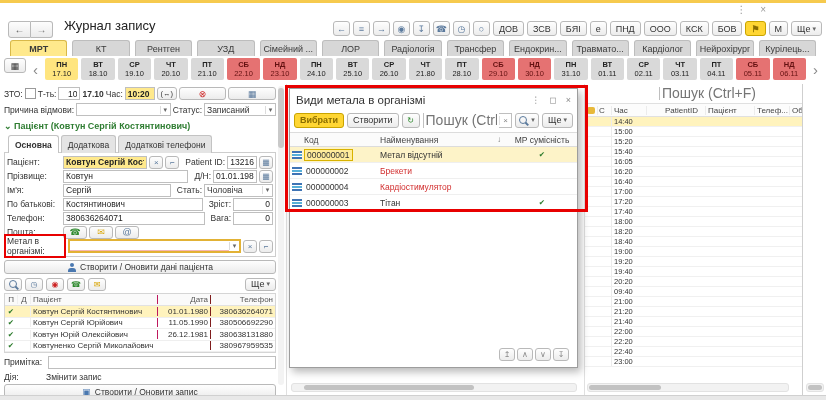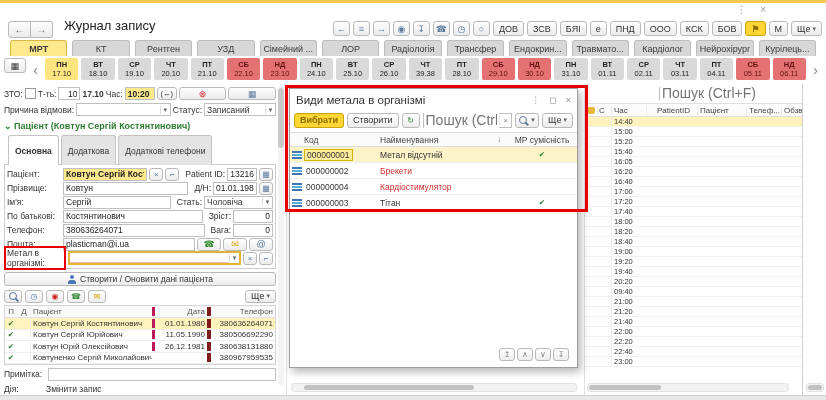--- a/index.html
+++ b/index.html
@@ -41,21 +41,21 @@
   .fr{display:flex;align-items:center;gap:2px;margin:3px 10px 0 4px;height:13px;font-size:8.5px;color:#333;}
   .inp{border:1px solid #bfbfbf;height:13px;font-size:8.5px;padding:0 2px;box-sizing:border-box;font-family:inherit;color:#222;background:#fff;}
   .num{text-align:right;}
   .ylw{background:#ffe98c;font-weight:bold;}
   .flex1{flex:1;min-width:0;}
   .combo{border:1px solid #bfbfbf;height:13px;display:flex;align-items:center;box-sizing:border-box;background:#fff;}
   .combo .cv{flex:1;padding:0 2px;overflow:hidden;white-space:nowrap;}
   .combo .ca{width:9px;color:#666;font-size:7px;text-align:center;border-left:1px solid #dcdcdc;}
   .cb{width:9px;height:9px;border:1px solid #9a9a9a;background:#fff;display:inline-block;flex:none;}
   .sechdr{margin:5px 4px 0 4px;color:#2f7d32;font-weight:bold;font-size:9px;height:11px;}
-  .stabs{display:flex;gap:2px;margin:3px 0 0 8px;height:30px;text-align:center;}
+  .stabs{display:flex;gap:2px;margin:3px 0 0 8px;height:18px;text-align:center;}
   .stab{padding:0 6px;display:flex;align-items:center;background:#e4e4e4;border:1px solid #c3c3c3;border-bottom:none;border-radius:3px 3px 0 0;font-size:8.5px;}
   .stab.active{background:#fff;font-weight:bold;position:relative;z-index:2;}
   .fieldset{margin:-1px 10px 0 4px;border:1px solid #cdcdcd;padding:3px 2px 2px 2px;}
   .prow{display:flex;align-items:center;gap:2px;height:12.5px;font-size:8.5px;margin-bottom:1.5px;}
   .flb{width:54px;flex:none;}
   .rlb{flex:none;margin-left:4px;}
   .sq{width:14px;height:13px;padding:0;font-size:8px;color:#5b7a9d;}
   .metal-lb{border:2px solid #e80000;padding:0 1px;margin-left:-3px;width:56px;flex:none;}
   .metal-combo{border:2px solid #e2b235;height:14px;}
   .metal-combo .cv{border-bottom:1px solid #f4b7b7;height:9px;}
@@ -63,22 +63,22 @@
   .ltoolbar{display:flex;align-items:center;gap:3px;margin:3px 10px 0 4px;height:14px;}
   .spacer{flex:1;}
   .ptable{margin:2px 10px 0 4px;border:1px solid #d5d5d5;}
   .pthead,.ptrow{display:flex;align-items:center;font-size:8px;}
   .pthead{height:11px;color:#555;background:#fafafa;border-bottom:1px solid #e2e2e2;}
   .ptrow{height:10.5px;border-bottom:1px solid #efefef;}
   .ptrow.sel{background:#fff3bd;}
   .cP{width:12px;text-align:center;flex:none;}
   .cD{width:12px;text-align:center;flex:none;border-left:1px solid #efefef;}
   .cName{flex:1;min-width:0;padding-left:2px;overflow:hidden;white-space:nowrap;border-left:1px solid #efefef;}
-  .cDate{width:50px;flex:none;text-align:right;padding-right:2px;border-left:3px solid #be185d;}
-  .cTel{width:62px;flex:none;text-align:right;padding-right:2px;border-left:4px solid #7f1d1d;}
+  .cDate{width:50px;flex:none;text-align:right;padding-right:2px;border-left:1px solid #be185d;}
+  .cTel{width:62px;flex:none;text-align:right;padding-right:2px;border-left:1px solid #7f1d1d;}
   .chk{color:#2a7a2a;font-size:7.5px;}
   .lbl40{width:42px;flex:none;}
   .actrow{display:flex;align-items:center;margin:4px 10px 0 4px;height:9px;font-size:8.5px;}
   .redx{color:#cc2222;}
   .greenph{color:#2f8a2f;}
   .amber{color:#d8a400;}
   .saveic{color:#4a78b0;font-size:9px;}
   .vscroll{position:absolute;right:2px;top:2px;width:6px;bottom:10px;background:#f3f3f3;border-radius:3px;}
   .vthumb{position:absolute;left:0;right:0;top:2px;height:60px;background:#c9c9c9;border-radius:3px;}
   
@@ -89,21 +89,21 @@
   .srchbox{flex:1;display:flex;align-items:center;border:1px solid #bfbfbf;height:13px;box-sizing:border-box;}
   .srchbox input{flex:1;border:none;outline:none;font-size:14px;padding:0 2px;min-width:0;font-family:inherit;color:#999;}
   .srchx{width:11px;text-align:center;color:#888;font-size:8px;border-left:1px solid #e0e0e0;}
   .sthead,.srow{display:flex;align-items:center;}
   .sthead{height:12px;font-size:8px;color:#444;border-top:1px solid #e0e0e0;border-bottom:1px solid #e0e0e0;margin-top:3px;background:#fcfcfc;}
   .srow{height:9px;font-size:7.5px;border-bottom:1px solid #f0f0f0;color:#333;}
   .srow.sel{background:#fff3bd;}
   .sc0{width:12px;flex:none;display:flex;justify-content:center;}
   .sc1{width:12px;flex:none;border-left:1px solid #ececec;padding-left:1px;}
   .sc2{width:32px;flex:none;border-left:1px solid #ececec;padding-left:2px;}
-  .sc3{width:40px;flex:none;border-left:1px solid #ececec;padding-left:10px;}
+  .sc3{width:40px;flex:none;border-left:1px solid #ececec;padding-left:18px;}
   .sc4{width:46px;flex:none;border-left:1px solid #ececec;padding-left:2px;overflow:hidden;white-space:nowrap;}
   .sc5{width:32px;flex:none;border-left:1px solid #ececec;padding-left:2px;overflow:hidden;white-space:nowrap;}
   .sc6{flex:1;border-left:1px solid #ececec;padding-left:2px;overflow:hidden;white-space:nowrap;}
   .keyic{width:8px;height:7px;background:#e8b93a;border-radius:2px;display:inline-block;}
   
   #dialog{position:absolute;left:289px;top:88px;width:289px;height:280px;background:#fff;border:1px solid #9d9d9d;box-shadow:3px 4px 8px rgba(0,0,0,.28);z-index:5;box-sizing:border-box;}
   .dlg-title{display:flex;align-items:center;height:17px;padding:2px 6px 0 6px;font-size:11.5px;color:#333;}
   .dlg-ctrl{margin-left:auto;display:flex;gap:9px;color:#8a8a8a;font-size:9px;align-items:center;}
   .dlg-toolbar{display:flex;align-items:center;gap:3px;padding:3px 4px;height:18px;}
   .dlg-head{display:flex;align-items:center;height:13px;font-size:8.5px;color:#444;border-top:1px solid #dcdcdc;border-bottom:1px solid #dcdcdc;background:#fbfbfb;}
@@ -222,21 +222,21 @@
   <div class="dcell">
       <span class="d1">ВТ</span>
       <span class="d2">25.10</span>
     </div>
   <div class="dcell">
       <span class="d1">СР</span>
       <span class="d2">26.10</span>
     </div>
   <div class="dcell">
       <span class="d1">ЧТ</span>
-      <span class="d2">39.38</span>
+      <span class="d2">21.80</span>
     </div>
   <div class="dcell">
       <span class="d1">ПТ</span>
       <span class="d2">28.10</span>
     </div>
   <div class="dcell weekend">
       <span class="d1">СБ</span>
       <span class="d2">29.10</span>
     </div>
   <div class="dcell weekend">
@@ -342,21 +342,20 @@
       <input class="inp num" style="width: 40px;" value="0">
     </div>
     <div class="prow">
       <span class="flb">Телефон:</span>
       <input class="inp flex1" value="380636264071" style="">
       <span class="rlb">Вага:</span>
       <input class="inp num" style="width: 40px;" value="0">
     </div>
     <div class="prow">
       <span class="flb">Пошта:</span>
-      <input class="inp flex1" value="plasticman@i.ua" style="">
       <span class="btn" style="width:24px;height:13px;padding:0">
           <span class="greenph">☎</span>
         </span>
       <span class="btn" style="width:24px;height:13px;padding:0">
           <span class="amber">✉</span>
         </span>
       <span class="btn" style="width:24px;height:13px;padding:0;color:#5b7a9d">@</span>
     </div>
     <div class="prow">
       <span class="metal-lb">Метал в організмі:</span>

